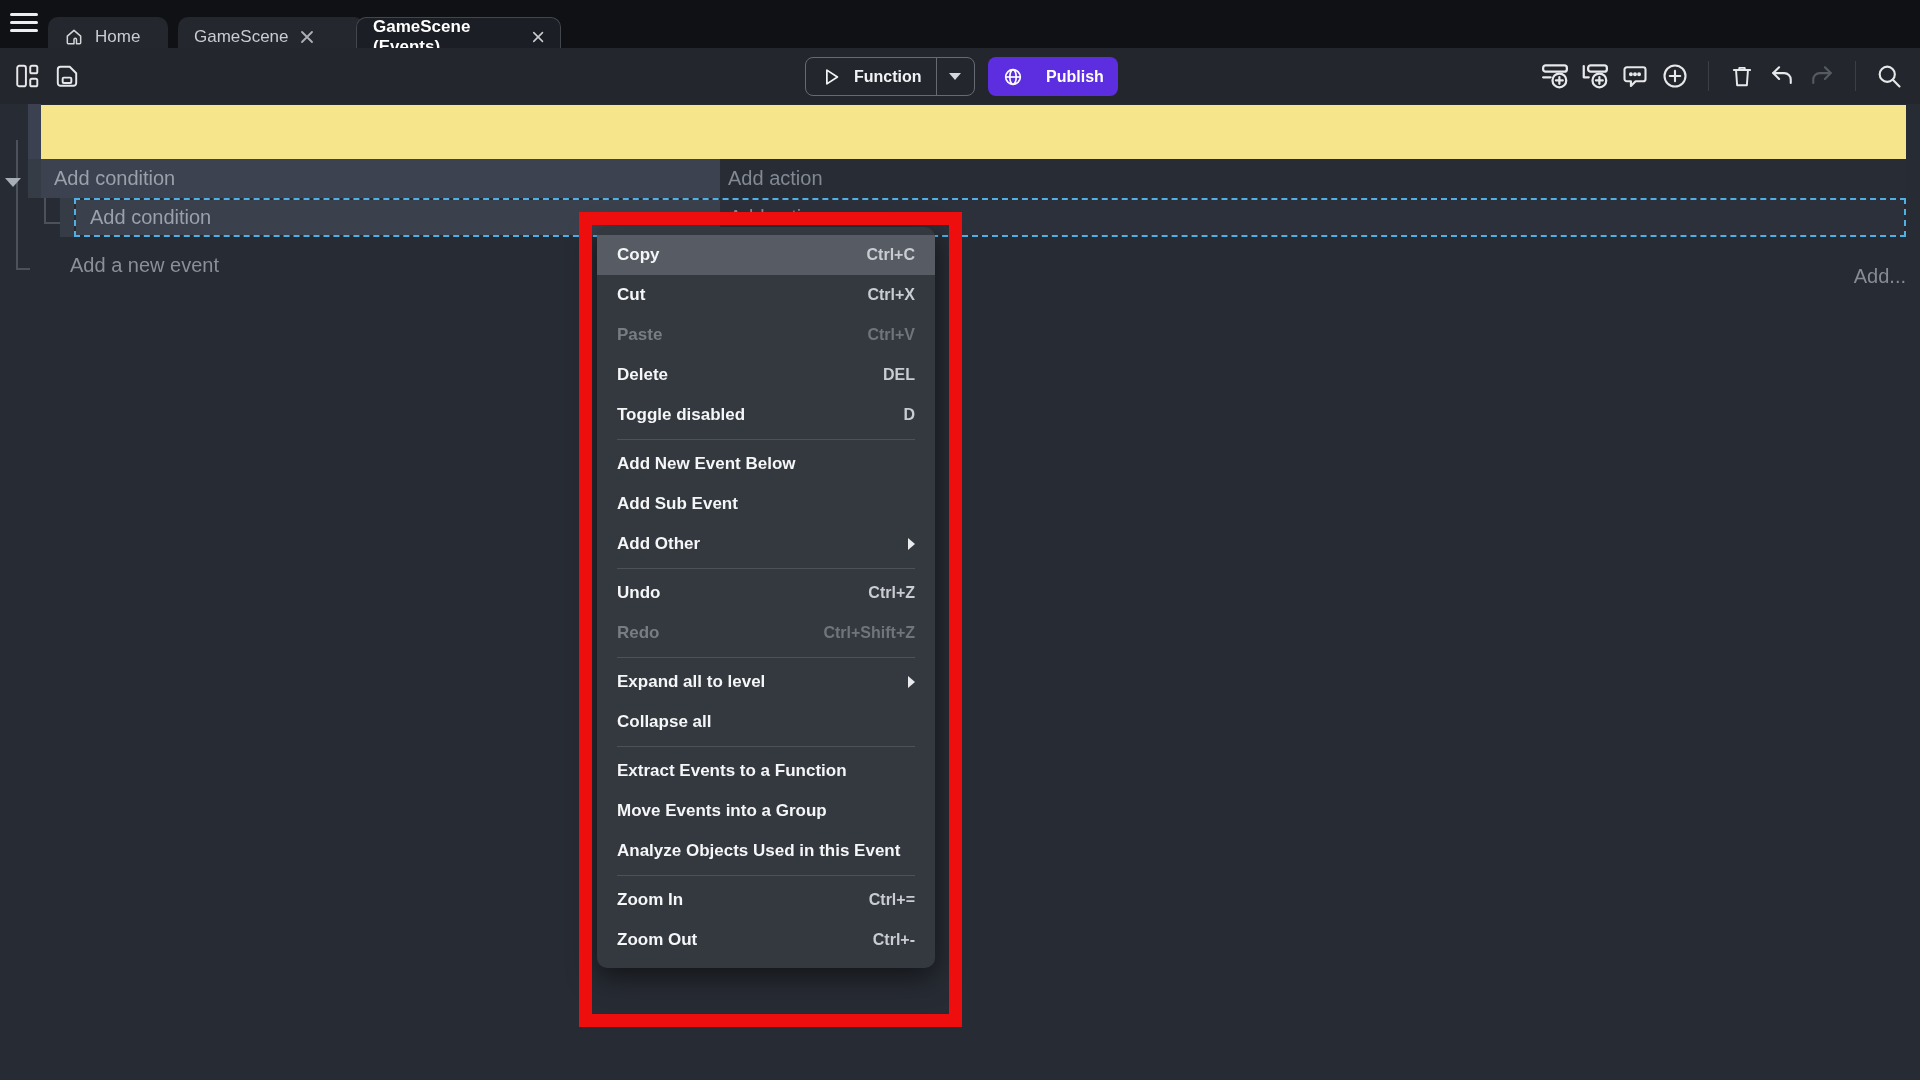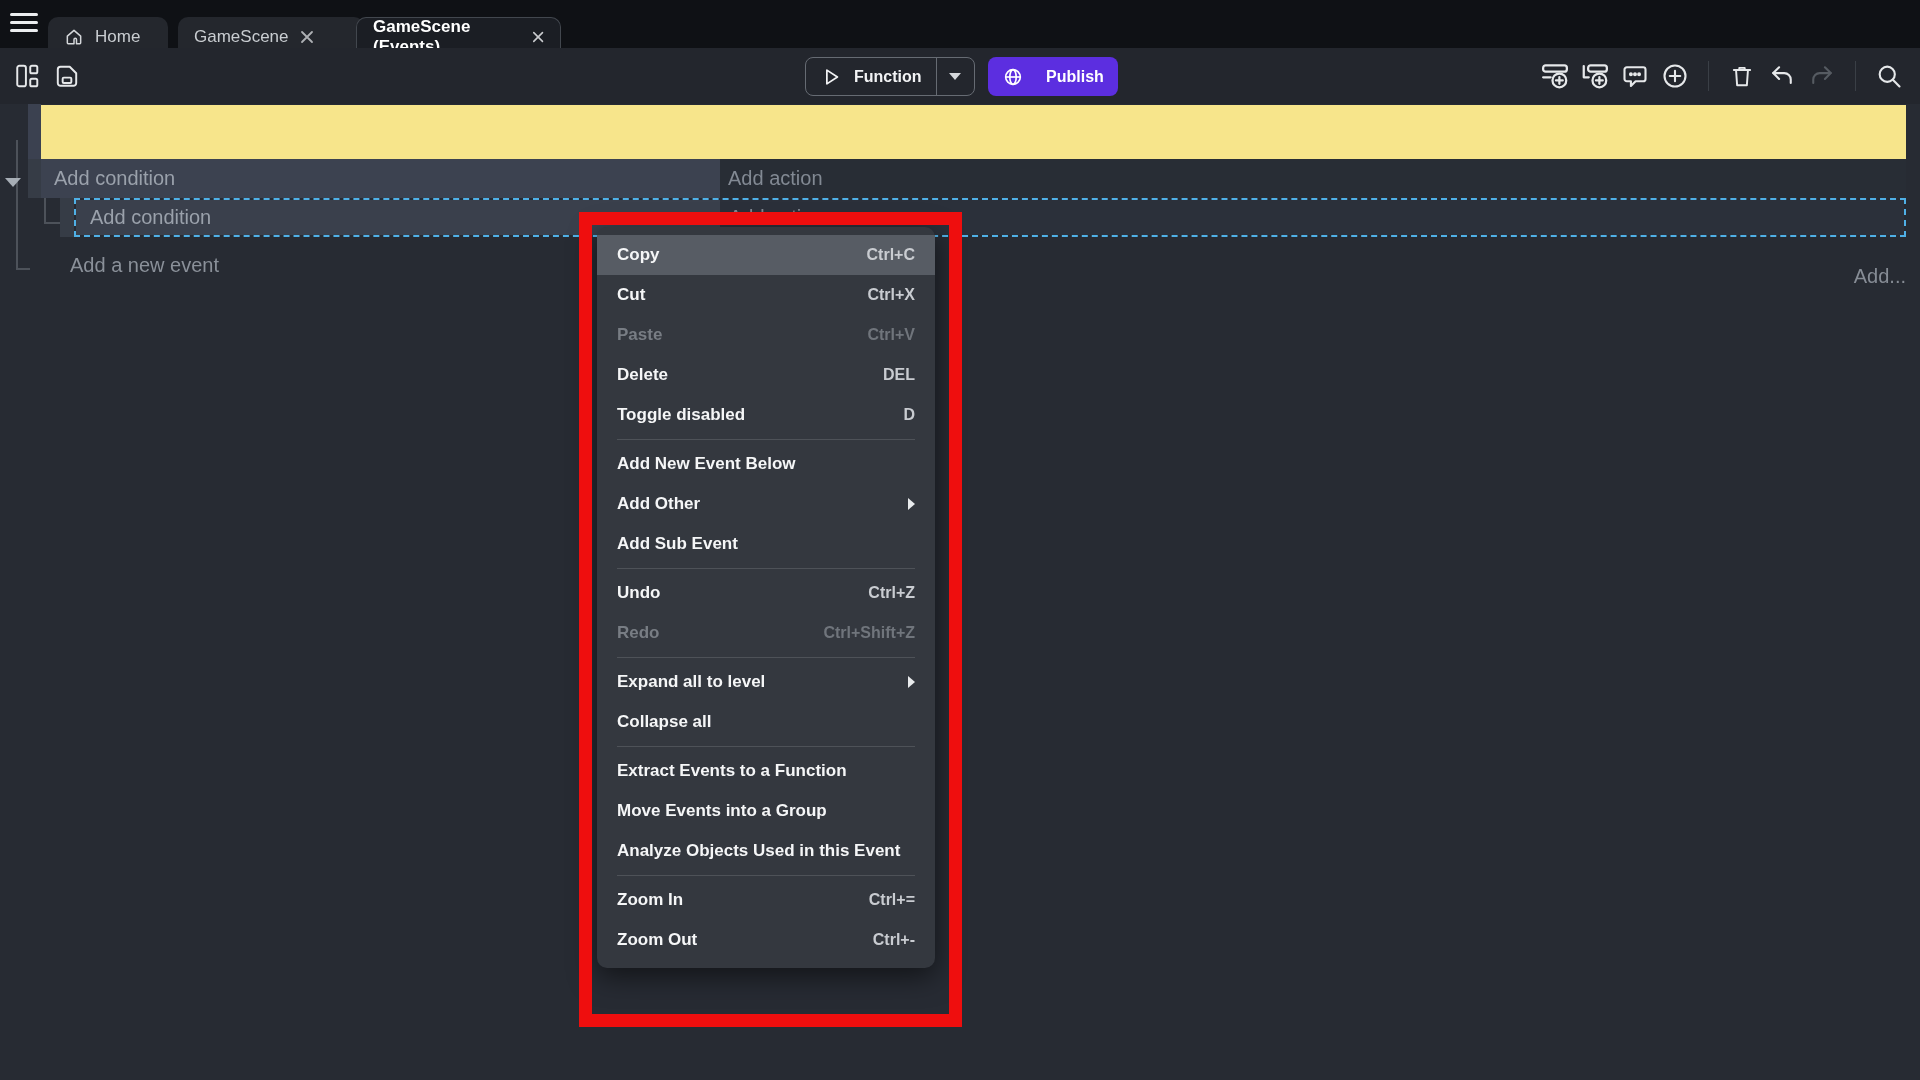--- a/index.html
+++ b/index.html
@@ -286,25 +286,25 @@
     </div>
     <div class="menu-item">
       <span>Toggle disabled</span>
       <span class="shortcut">D</span>
     </div>
     <div class="menu-sep"></div>
     <div class="menu-item">
       <span>Add New Event Below</span>
     </div>
     <div class="menu-item">
+      <span>Add Sub Event</span>
+    </div>
+    <div class="menu-item">
       <span>Add Other</span>
       <span class="submenu-arrow"></span>
-    </div>
-    <div class="menu-item">
-      <span>Add Sub Event</span>
     </div>
     <div class="menu-sep"></div>
     <div class="menu-item">
       <span>Undo</span>
       <span class="shortcut">Ctrl+Z</span>
     </div>
     <div class="menu-item disabled">
       <span>Redo</span>
       <span class="shortcut">Ctrl+Shift+Z</span>
     </div>

